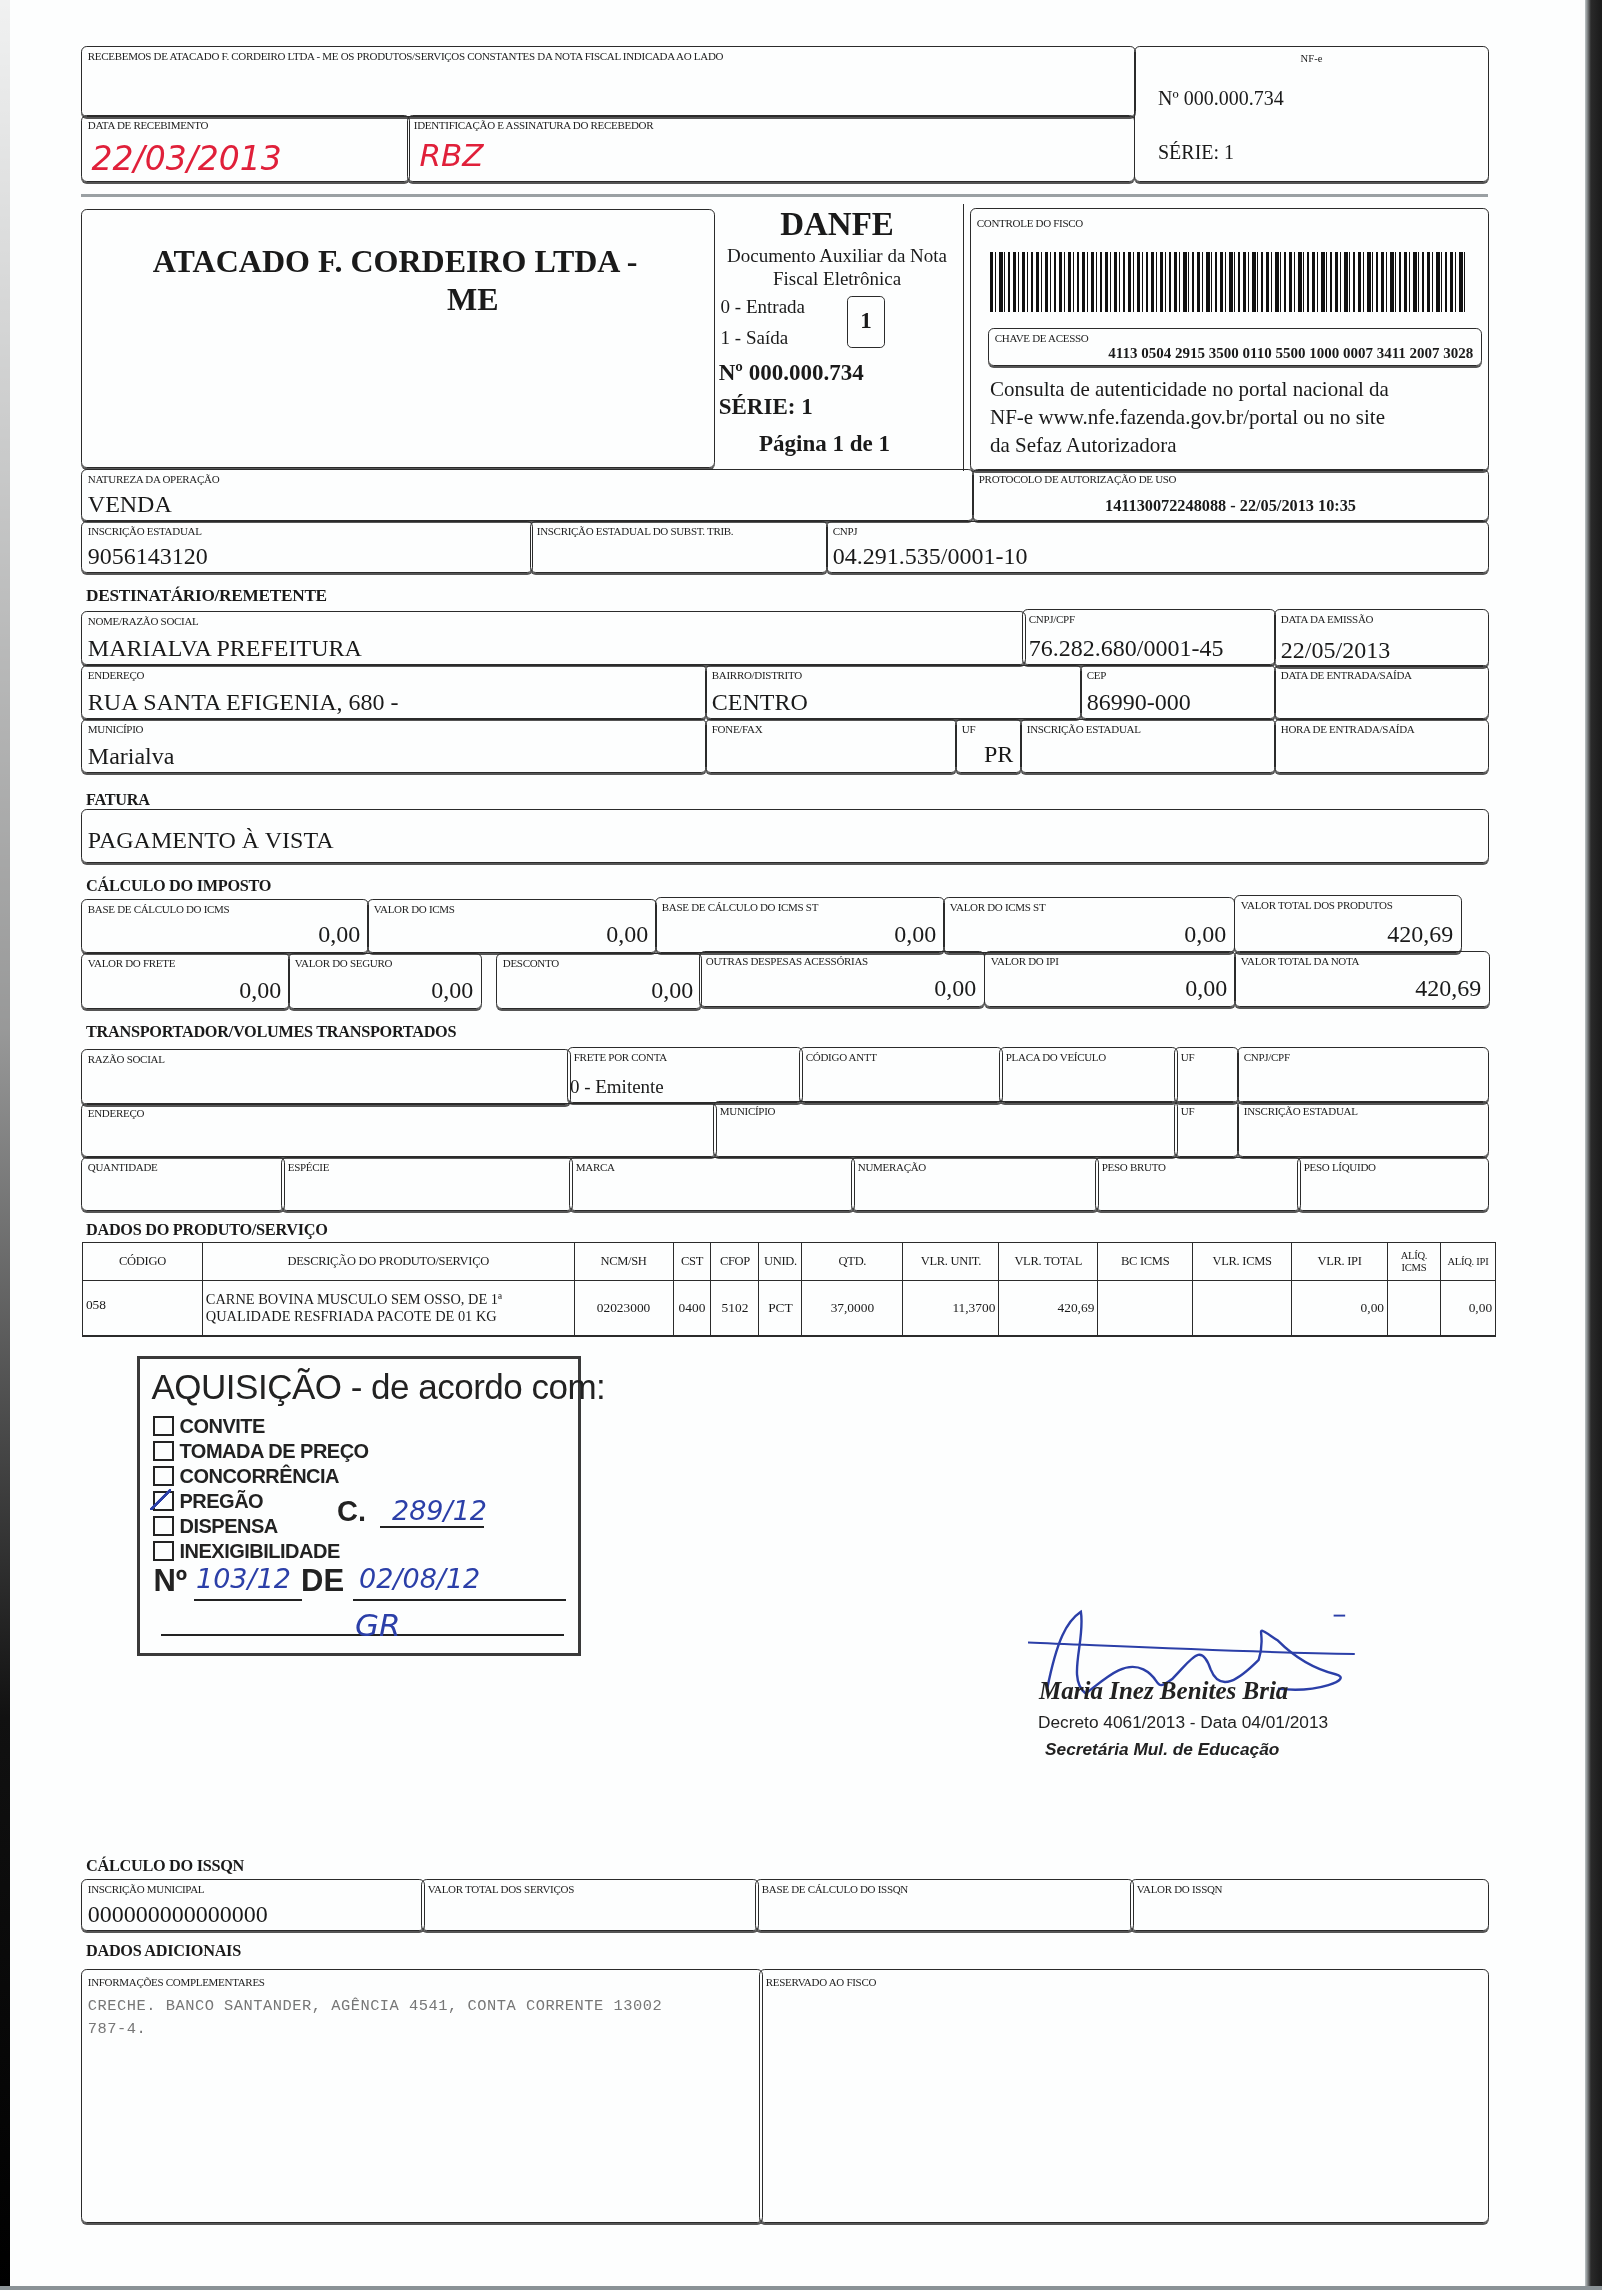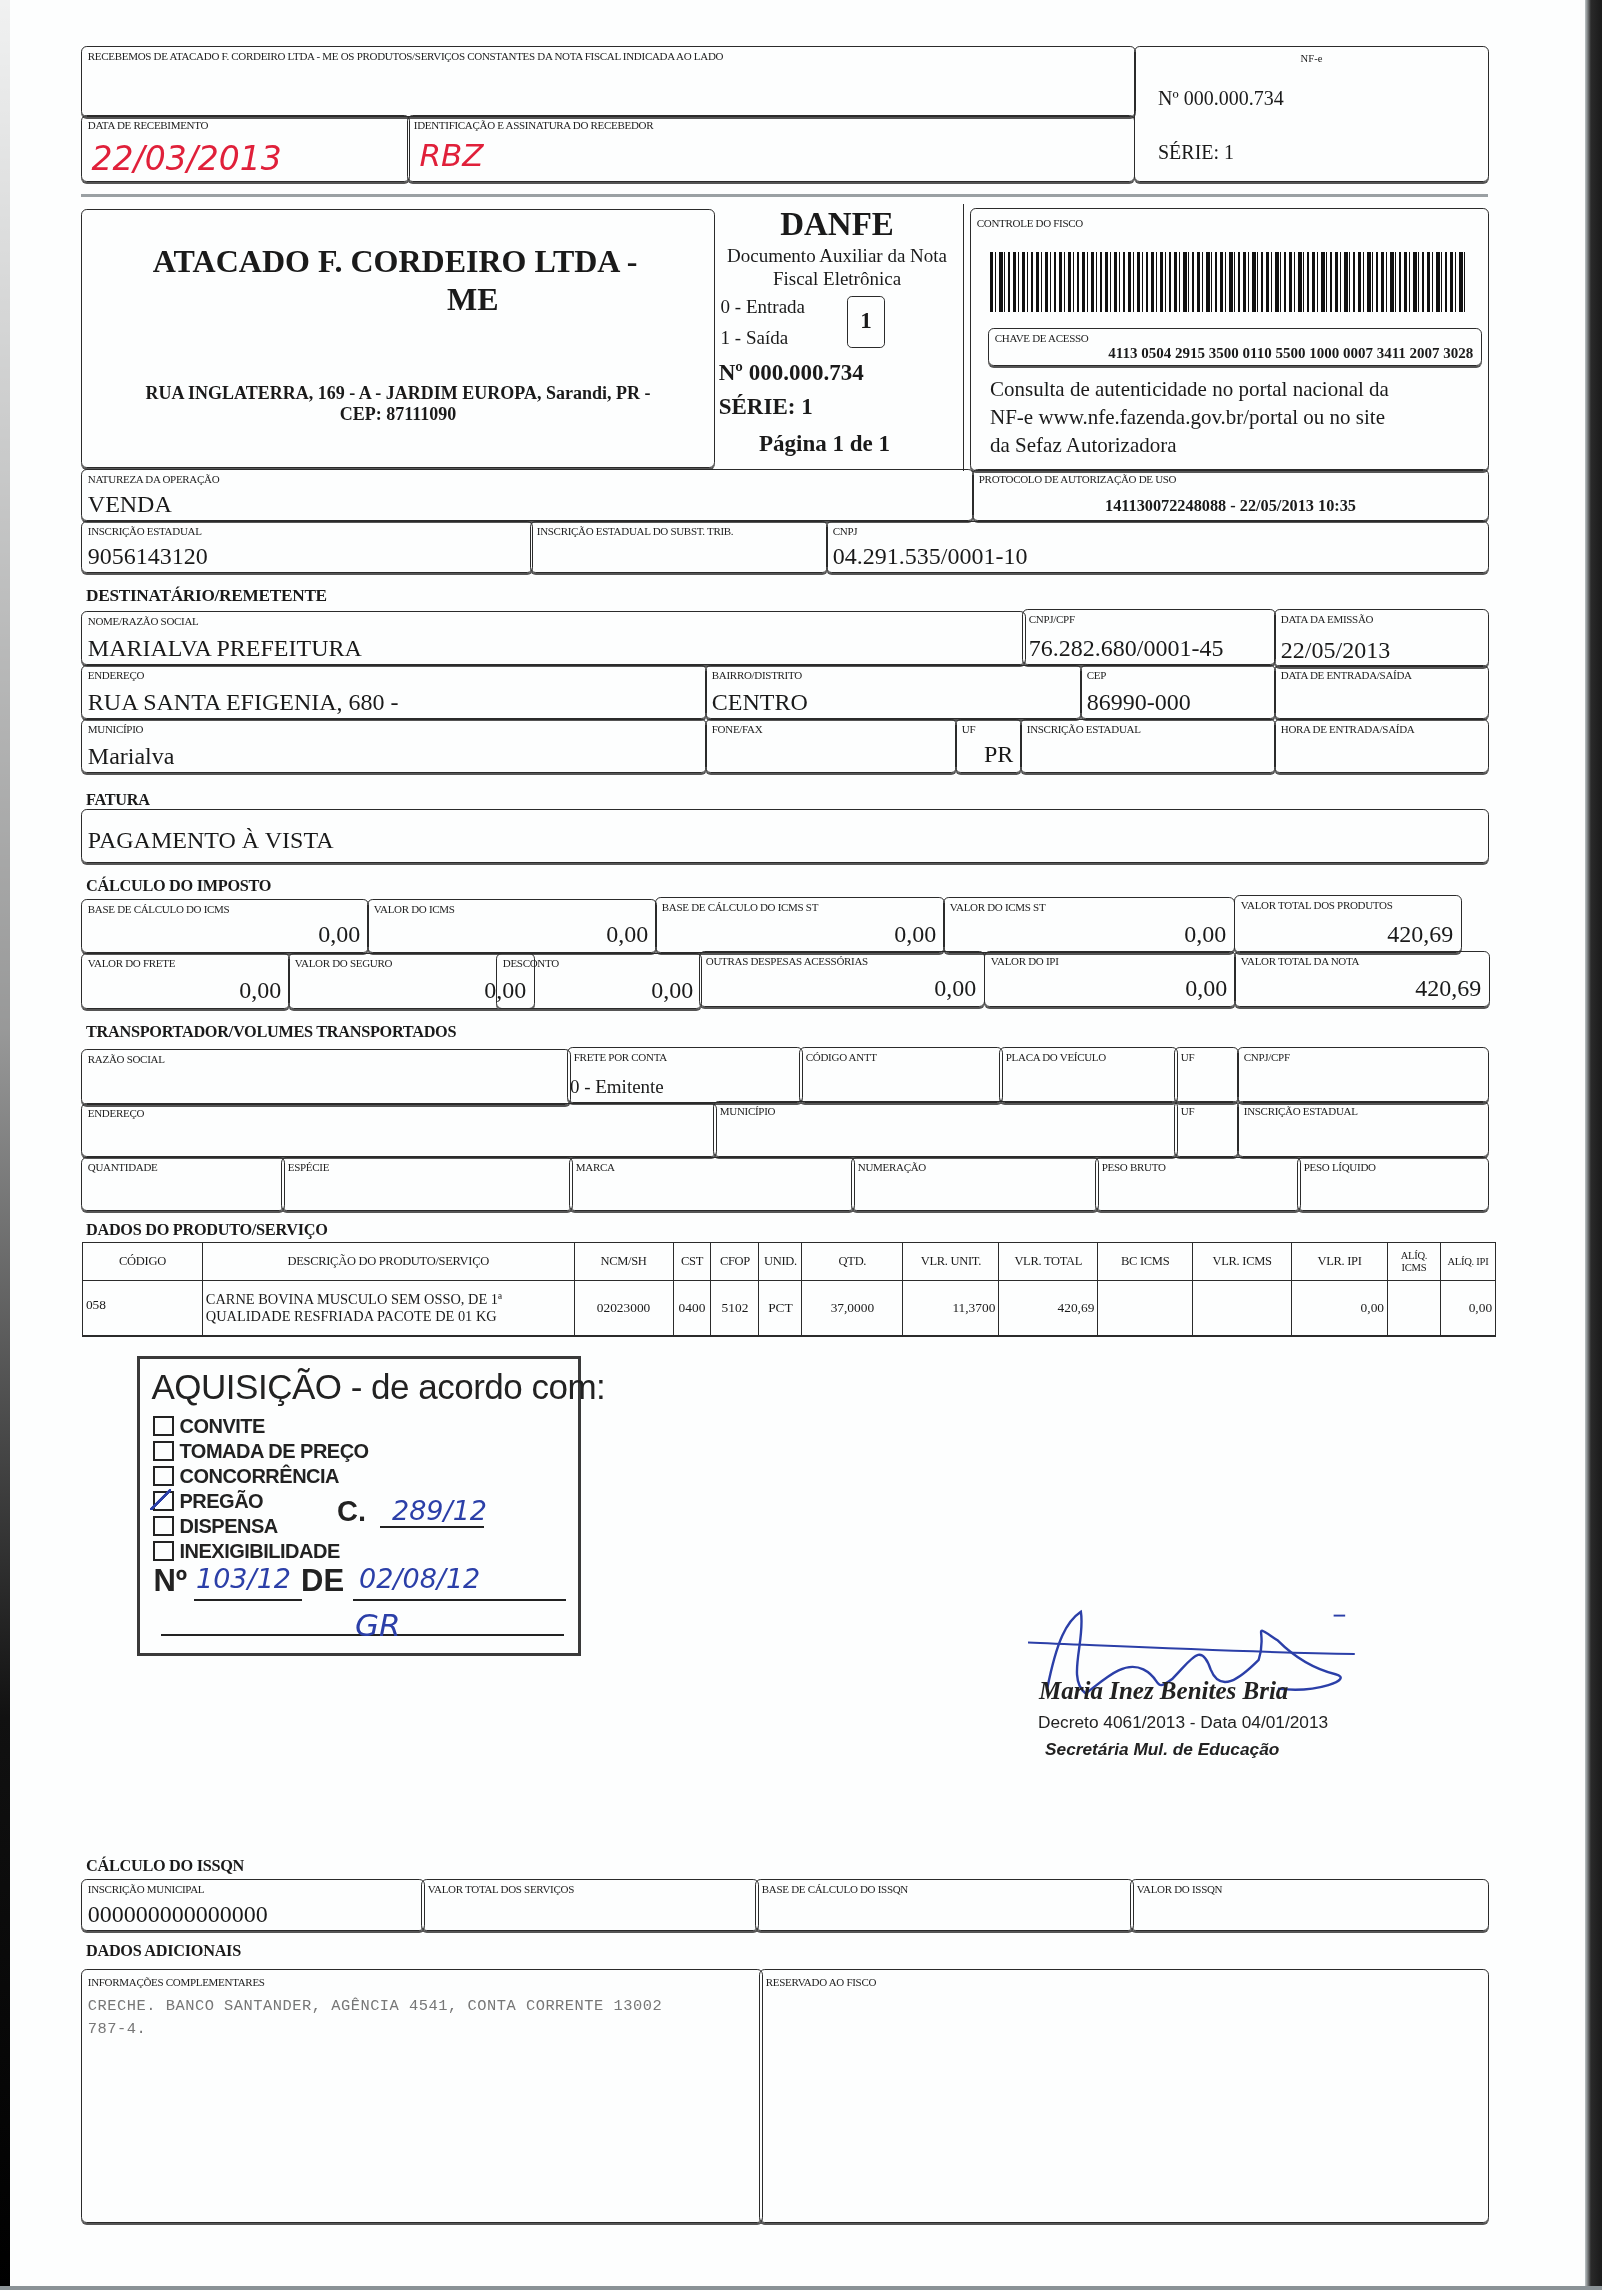--- a/index.html
+++ b/index.html
@@ -69,24 +69,20 @@
   <span style="position:absolute;left:23px;top:94px;font-size:20px;">SÉRIE: 1</span>
 </div>
 
 <div class="rule"></div>
 
 <div class="box" style="left:81px;top:209px;width:634px;height:259px;">
   <div style="position:absolute;left:0;right:0;top:33px;text-align:center;padding-right:5.8px;font-size:32px;font-weight:bold;">
     <div>ATACADO F. CORDEIRO LTDA -</div>
   </div>
   <div style="position:absolute;left:365px;top:71px;font-size:32px;font-weight:bold;">ME</div>
-  <div style="position:absolute;left:0;right:0;top:173px;text-align:center;font-size:18px;font-weight:bold;">
-    <div>RUA INGLATERRA, 169 - A - JARDIM EUROPA, Sarandi, PR -</div>
-    <div>CEP: 87111090</div>
-  </div>
 </div>
 
 <div style="position:absolute;left:711px;top:204px;width:252px;height:267px;border-right:1.9px solid #2b2b2b;">
   <div style="position:absolute;left:0;right:0;top:1.9px;text-align:center;font-size:33px;font-weight:bold;">DANFE</div>
   <div style="position:absolute;left:0;right:0;top:40px;text-align:center;font-size:19px;line-height:23px;">
     <div>Documento Auxiliar da Nota</div>
     <div>Fiscal Eletrônica</div>
   </div>
   <div style="position:absolute;left:9.6px;top:92px;font-size:19px;">0 - Entrada</div>
   <div style="position:absolute;left:9.6px;top:123px;font-size:19px;">1 - Saída</div>
@@ -202,21 +198,21 @@
 </div>
 <div class="box" style="left:1234px;top:895px;width:228px;height:58px;">
   <span class="lbl">VALOR TOTAL DOS PRODUTOS</span>
   <span class="val r">420,69</span>
 </div>
 
 <div class="box" style="left:81px;top:953px;width:209px;height:56px;">
   <span class="lbl">VALOR DO FRETE</span>
   <span class="val r">0,00</span>
 </div>
-<div class="box" style="left:288px;top:953px;width:247px;height:56px;">
+<div class="box" style="left:288px;top:953px;width:194px;height:56px;">
   <span class="lbl">VALOR DO SEGURO</span>
   <span class="val r">0,00</span>
 </div>
 <div class="box" style="left:496px;top:953px;width:206px;height:56px;">
   <span class="lbl">DESCONTO</span>
   <span class="val r">0,00</span>
 </div>
 <div class="box" style="left:699px;top:951px;width:286px;height:56px;">
   <span class="lbl">OUTRAS DESPESAS ACESSÓRIAS</span>
   <span class="val r">0,00</span>

